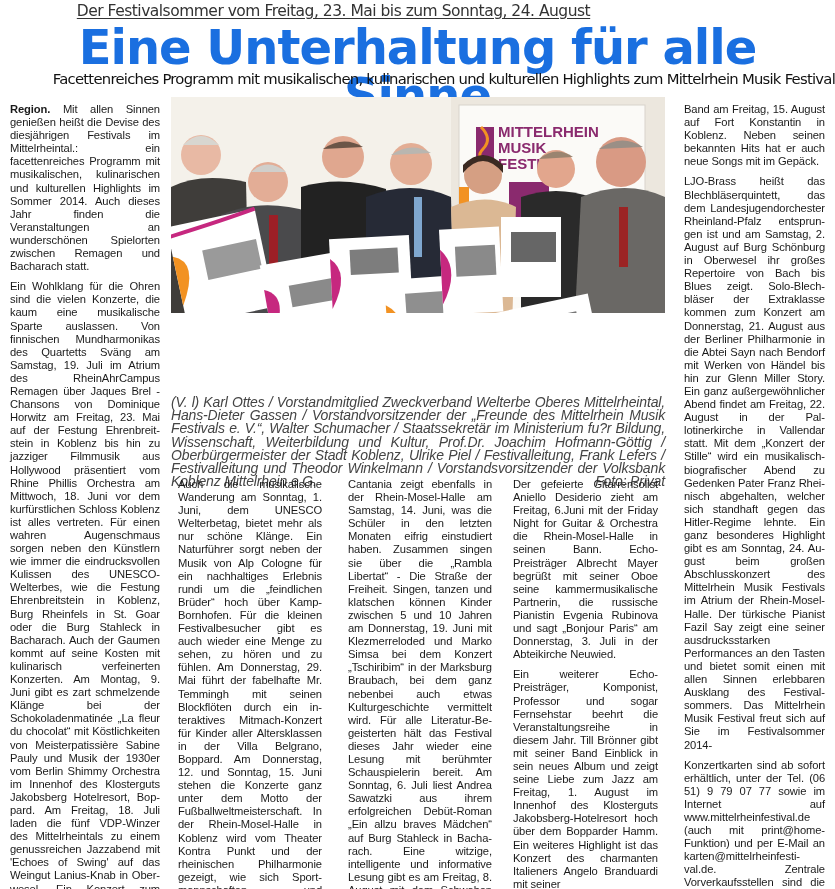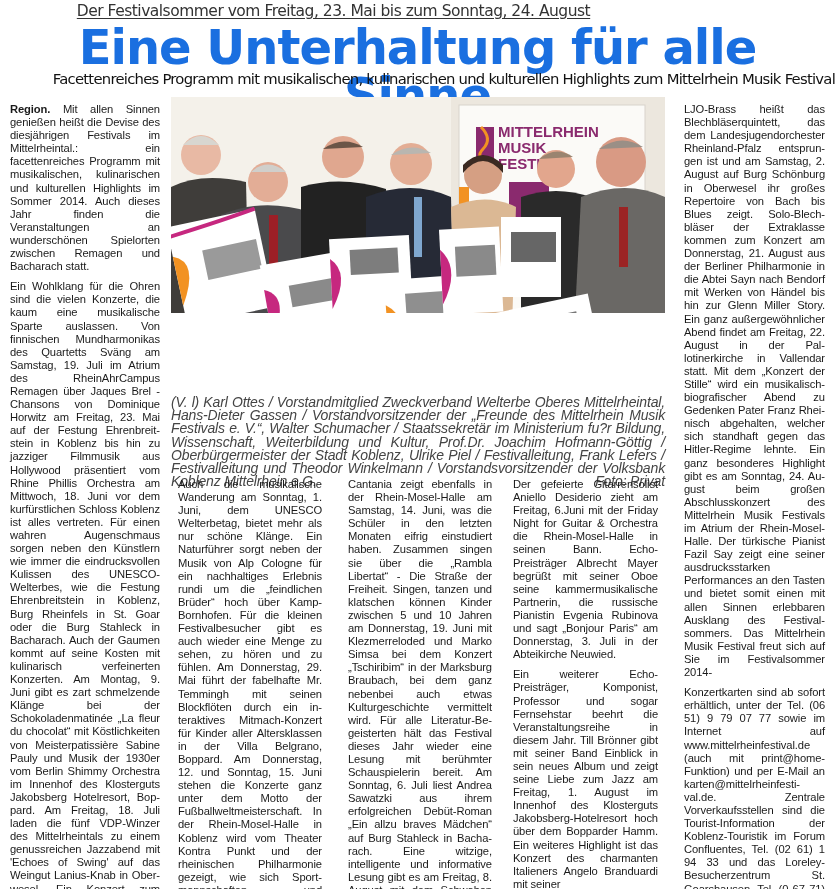--- a/index.html
+++ b/index.html
@@ -173,16 +173,17 @@
 <div class="col" id="col3">
   <p>Cantania zeigt ebenfalls in der Rhein-Mosel-Halle am Samstag, 14. Juni, was die Schüler in den letzten Monaten eifrig einstudiert haben. Zusammen singen sie über die „Rambla Libertat“ - Die Straße der Freiheit. Singen, tanzen und klatschen können Kinder zwischen 5 und 10 Jahren am Donnerstag, 19. Juni mit Klezmerreloded und Marko Simsa bei dem Konzert „Tschiribim“ in der Marksburg Braubach, bei dem ganz nebenbei auch etwas Kulturgeschichte ver­mittelt wird. Für alle Literatur-Be­geisterten hält das Festival dieses Jahr wieder eine Lesung mit be­rühmter Schauspielerin bereit. Am Sonntag, 6. Juli liest Andrea Sa­watzki aus ihrem erfolgreichen De­büt-Roman „Ein allzu braves Mäd­chen“ auf Burg Stahleck in Bacha­rach. Eine witzige, intelligente und informative Lesung gibt es am Freitag, 8. August mit dem Schwa­ben Ulrich Kienzle. Musikalisch un­termalt werden seine Pointen vom Tango-Five-Trio „Die Frotzler“ auf Burg Rheinfels in St. Goar. Wer klassische Opern einmal anders interpretiert sehen möchte, ist am 20. Juni bei Sabine Fischmann und Michael Quast und ihrer „Car­</p>
 </div>
 
 <div class="col" id="col4">
   <p>Der gefeierte Gitarrensolist Aniello Desiderio zieht am Freitag, 6.Juni mit der Friday Night for Guitar &amp; Orchestra die Rhein-Mosel-Halle in seinen Bann. Echo-Preisträger Al­brecht Mayer begrüßt mit seiner Oboe seine kammermusikalische Partnerin, die russische Pianistin Evgenia Rubinova und sagt „Bon­jour Paris“ am Donnerstag, 3. Juli in der Abteikirche Neuwied.</p>
   <p>Ein weiterer Echo-Preisträger, Komponist, Professor und sogar Fernsehstar beehrt die Veranstal­tungsreihe in diesem Jahr. Till Brönner gibt mit seiner Band Ein­blick in sein neues Album und zeigt seine Liebe zum Jazz am Freitag, 1. August im Innenhof des Klosterguts Jakobsberg-Hotelre­sort hoch über dem Bopparder Hamm. Ein weiteres Highlight ist das Konzert des charmanten Italie­ners Angelo Branduardi mit seiner</p>
 </div>
 
 <div class="col" id="col5">
+  <p>Band am Freitag, 15. August auf Fort Konstantin in Koblenz. Neben seinen bekannten Hits hat er auch neue Songs mit im Gepäck.</p>
   <p>LJO-Brass heißt das Blechbläser­quintett, das dem Landesjugendor­chester Rheinland-Pfalz entsprun­gen ist und am Samstag, 2. Au­gust auf Burg Schönburg in Ober­wesel ihr großes Repertoire von Bach bis Blues zeigt. Solo-Blech­bläser der Extraklasse kommen zum Konzert am Donnerstag, 21. August aus der Berliner Philhar­monie in die Abtei Sayn nach Ben­dorf mit Werken von Händel bis hin zur Glenn Miller Story. Ein ganz außergewöhnlicher Abend findet am Freitag, 22. August in der Pal­lotinerkirche in Vallendar statt. Mit dem „Konzert der Stille“ wird ein musikalisch-biografischer Abend zu Gedenken Pater Franz Rhei­nisch abgehalten, welcher sich standhaft gegen das Hitler-Regime lehnte. Ein ganz besonderes High­light gibt es am Sonntag, 24. Au­gust beim großen Abschlusskon­zert des Mittelrhein Musik Festivals im Atrium der Rhein-Mosel-Halle. Der türkische Pianist Fazil Say zeigt eine seiner ausdrucksstarken Performances an den Tasten und bietet somit einen mit allen Sinnen erlebbaren Ausklang des Festival­sommers. Das Mittelrhein Musik Festival freut sich auf Sie im Festi­valsommer 2014-</p>
   <p>Konzertkarten sind ab sofort er­hältlich, unter der Tel. (06 51) 9 79 07 77 sowie im Internet auf www.mittelrheinfestival.de (auch mit print@home-Funktion) und per E-Mail an karten@mittelrheinfesti­val.de. Zentrale Vorverkaufsstellen sind die Tourist-Information der Koblenz-Touristik im Forum Con­fluentes, Tel. (02 61) 1 94 33 und das Loreley-Besucherzentrum St. Goarshausen, Tel. (0 67 71) 95 93 80. Natürlich gibt es die Konzert­karten auch vor Ort, jeweils in den Konzertorten; die dortigen Vorver­kaufsstellen können der entspre­chenden Konzertseite entommen werden, auf www.mittelrheinfesti­val.de. Weitere aktuelle Informati­onen gibt es auch auf dem Inter­net-Blog unter www.mittelrhein­musikfestival.blogspot.de.</p>
 
 </div>
 
 </body></html>

